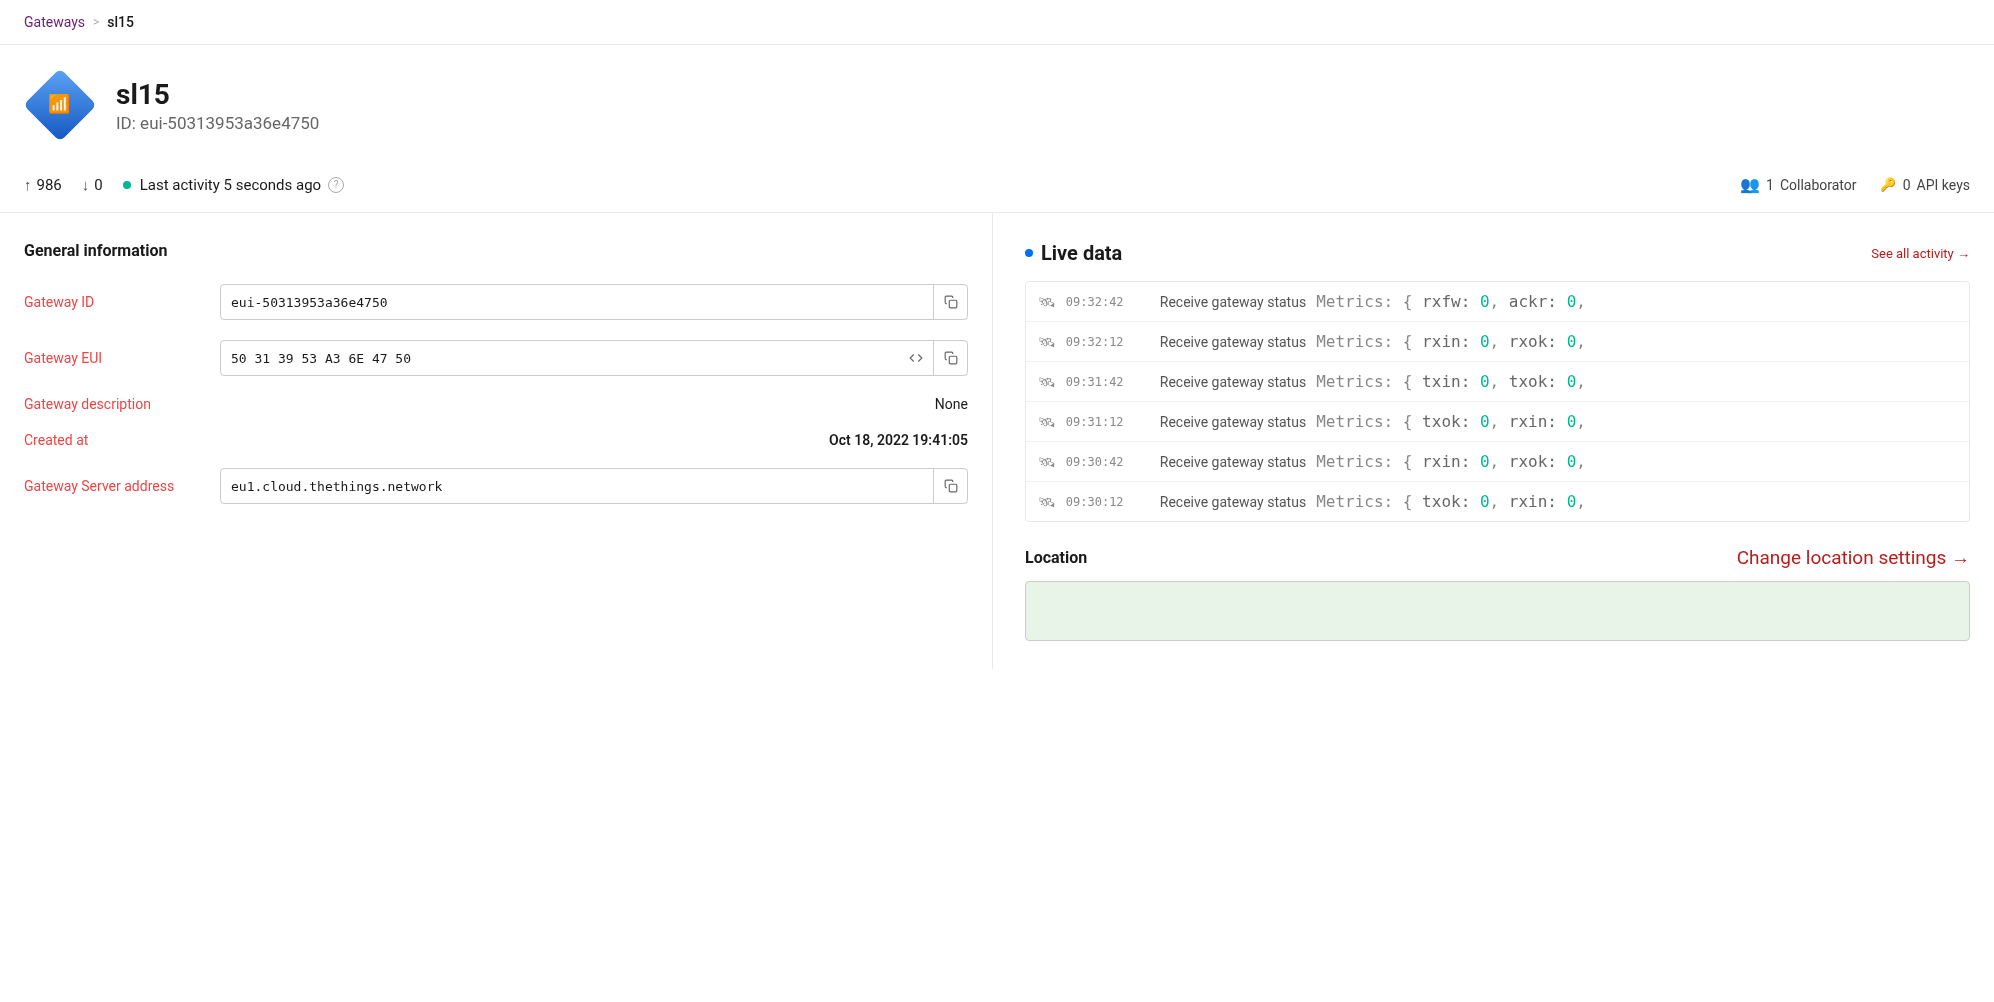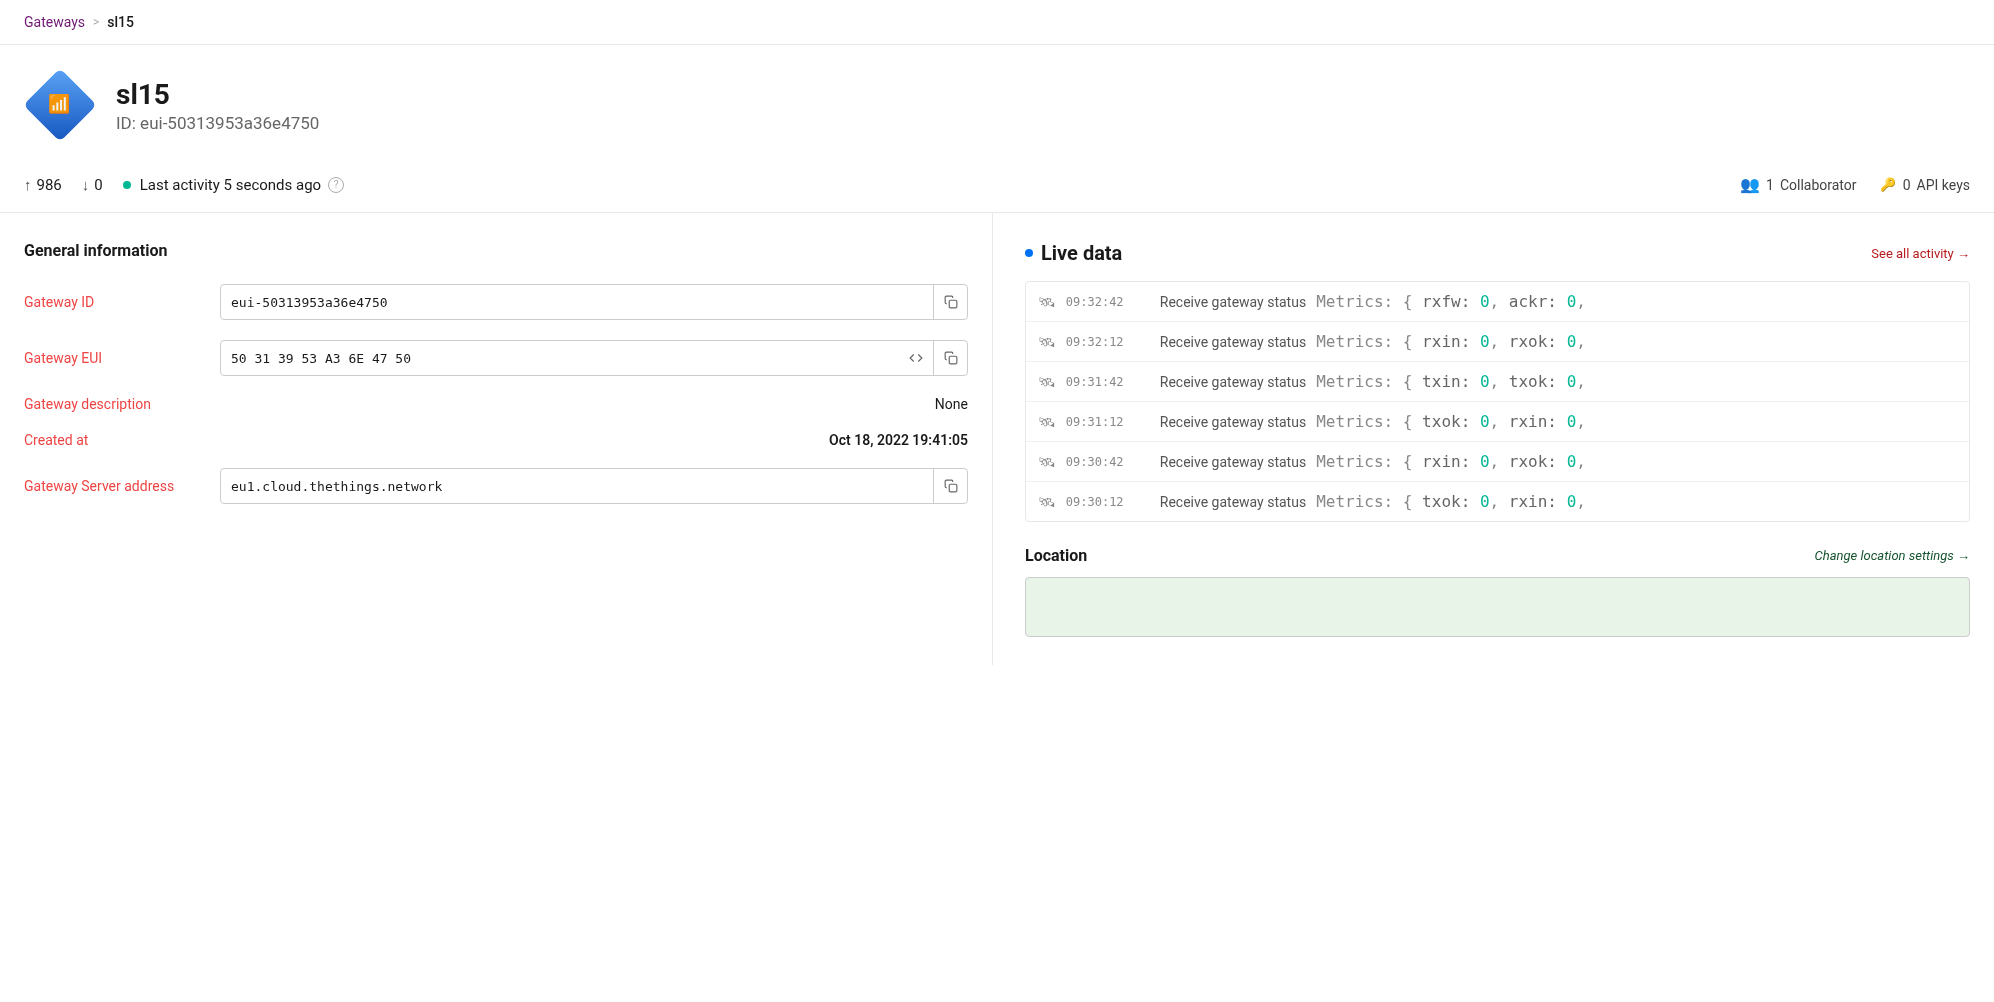--- a/index.html
+++ b/index.html
@@ -272,24 +272,23 @@
     .location-header {
       display: flex;
       align-items: center;
       justify-content: space-between;
     }
     .location-title {
       font-size: 16px;
       font-weight: 700;
     }
     .change-location-link {
-      color: #14532d;
-      font-size: 13px;
+      color: #b91c1c;
+      font-size: 19px;
       cursor: pointer;
-      font-style: italic;
     }
 
     .location-map-preview {
       margin-top: 12px;
       height: 60px;
       background: #e8f4e8;
       border: 1px solid #ccc;
       border-radius: 4px;
       position: relative;
       overflow: hidden;

